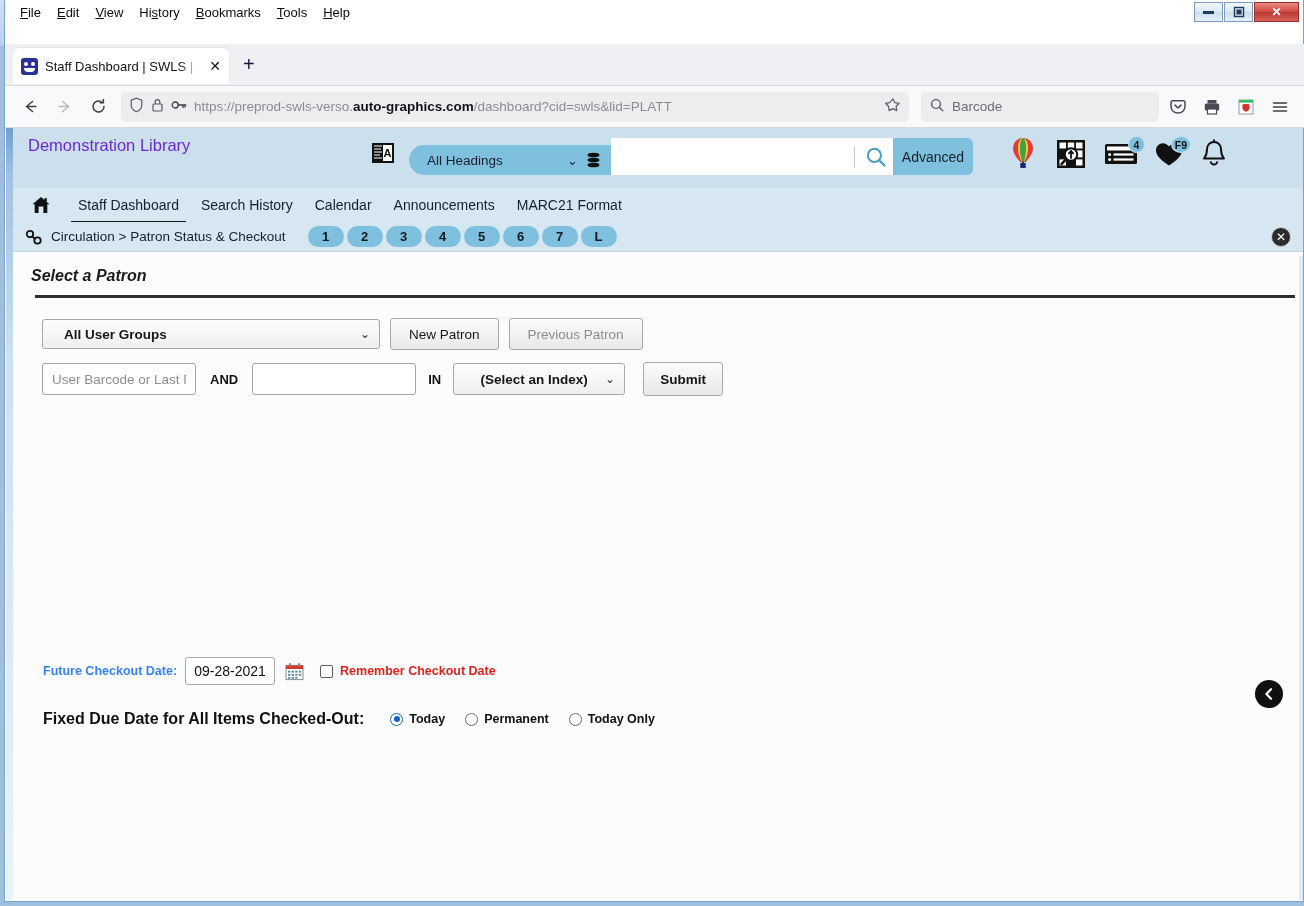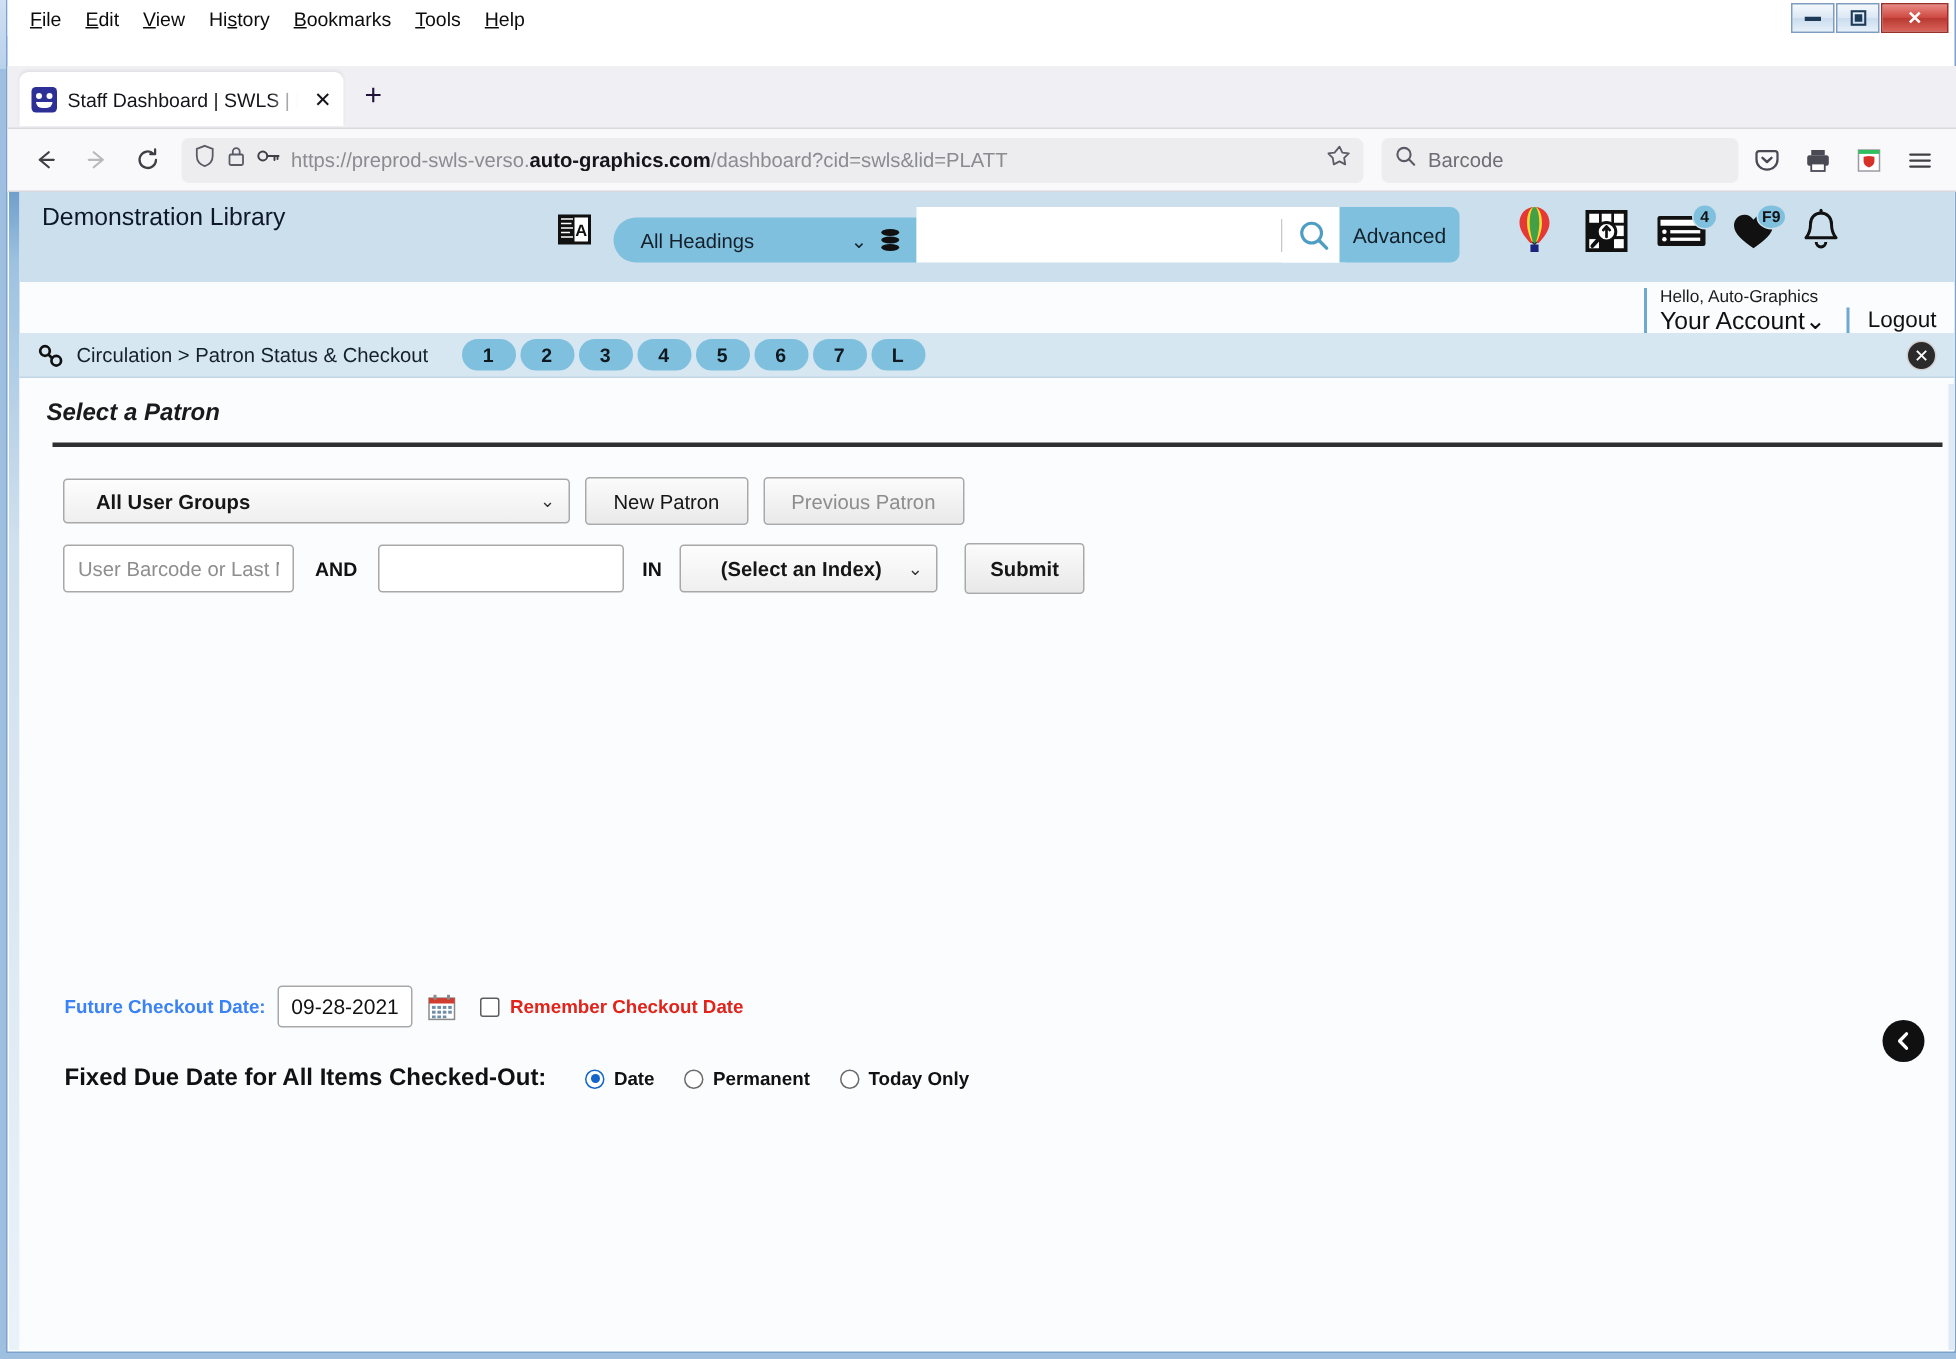--- a/index.html
+++ b/index.html
@@ -152,21 +152,21 @@
   }
   .leftstripe {
     position: absolute; left: 0; top: 0; width: 7px; height: 772px;
     background: linear-gradient(180deg,#6f9fcb 0%, #9dc2e0 6%, #cfe0ee 30%, #eaf2f9 100%);
   }
   .appheader {
     position: absolute; left: 7px; top: 0; width: 1290px; height: 60px;
     background: #cbdfec;
   }
   .libname {
-    position: absolute; left: 15px; top: 8px; font-size: 16.5px; color: #0f172a;
+    position: absolute; left: 15px; top: 8px; font-size: 16.5px; color: #6d28d9;
   }
   .hdr-book-icon {
     position: absolute; left: 358px; top: 13px; width: 24px; height: 24px;
     cursor: pointer;
   }
   .scope-pill {
     position: absolute; left: 396px; top: 17px; width: 202px; height: 30px;
     background: #7fc0de; border-radius: 15px 0 0 15px;
     display: flex; align-items: center; padding: 0 10px; cursor: pointer;
   }
@@ -602,20 +602,34 @@
 
       <div class="acct-zone">
         <div class="acct-box">
           <div class="acct-hello">Hello, Auto-Graphics</div>
           <div class="acct-name"><span>Your Account</span><span>⌄</span></div>
         </div>
         <div class="logout-box">Logout</div>
       </div>
     </div>
 
+    <div class="appnav">
+      <span class="home-ic">
+        <svg width="20" height="20" viewBox="0 0 20 20">
+          <path d="M10 2L1.5 9.2h2.2V18h12.6V9.2h2.2z" fill="#111"></path>
+          <rect x="7.6" y="11.5" width="4.8" height="6.5" fill="#d6e7f2"></rect>
+          <rect x="13.4" y="3.2" width="2.4" height="3.4" fill="#111"></rect>
+        </svg>
+      </span>
+      <div class="navtab active">Staff Dashboard</div>
+      <div class="navtab">Search History</div>
+      <div class="navtab">Calendar</div>
+      <div class="navtab">Announcements</div>
+      <div class="navtab">MARC21 Format</div>
+    </div>
 
     <div class="crumbbar">
       <span class="link-ic">
         <svg width="18" height="16" viewBox="0 0 18 16">
           <circle cx="5" cy="5" r="3.2" fill="none" stroke="#111" stroke-width="1.8"></circle>
           <circle cx="12.5" cy="11.5" r="3.2" fill="none" stroke="#111" stroke-width="1.8"></circle>
           <path d="M7.3 7.3l3 3" stroke="#111" stroke-width="1.8"></path>
         </svg>
       </span>
       <span class="crumbtext">Circulation &gt; Patron Status &amp; Checkout</span>
@@ -684,21 +698,21 @@
         <span class="chk-wrap">
           <span class="chk"></span>
           <span class="chk-lbl">Remember Checkout Date</span>
         </span>
       </div>
 
       <div class="row4">
         <span class="row4-lbl">Fixed Due Date for All Items Checked-Out:</span>
         <span class="radio-opt">
           <span class="radio on"></span>
-          <span class="radio-lbl">Date</span>
+          <span class="radio-lbl">Today</span>
         </span>
         <span class="radio-opt">
           <span class="radio"></span>
           <span class="radio-lbl">Permanent</span>
         </span>
         <span class="radio-opt">
           <span class="radio"></span>
           <span class="radio-lbl">Today Only</span>
         </span>
       </div>

